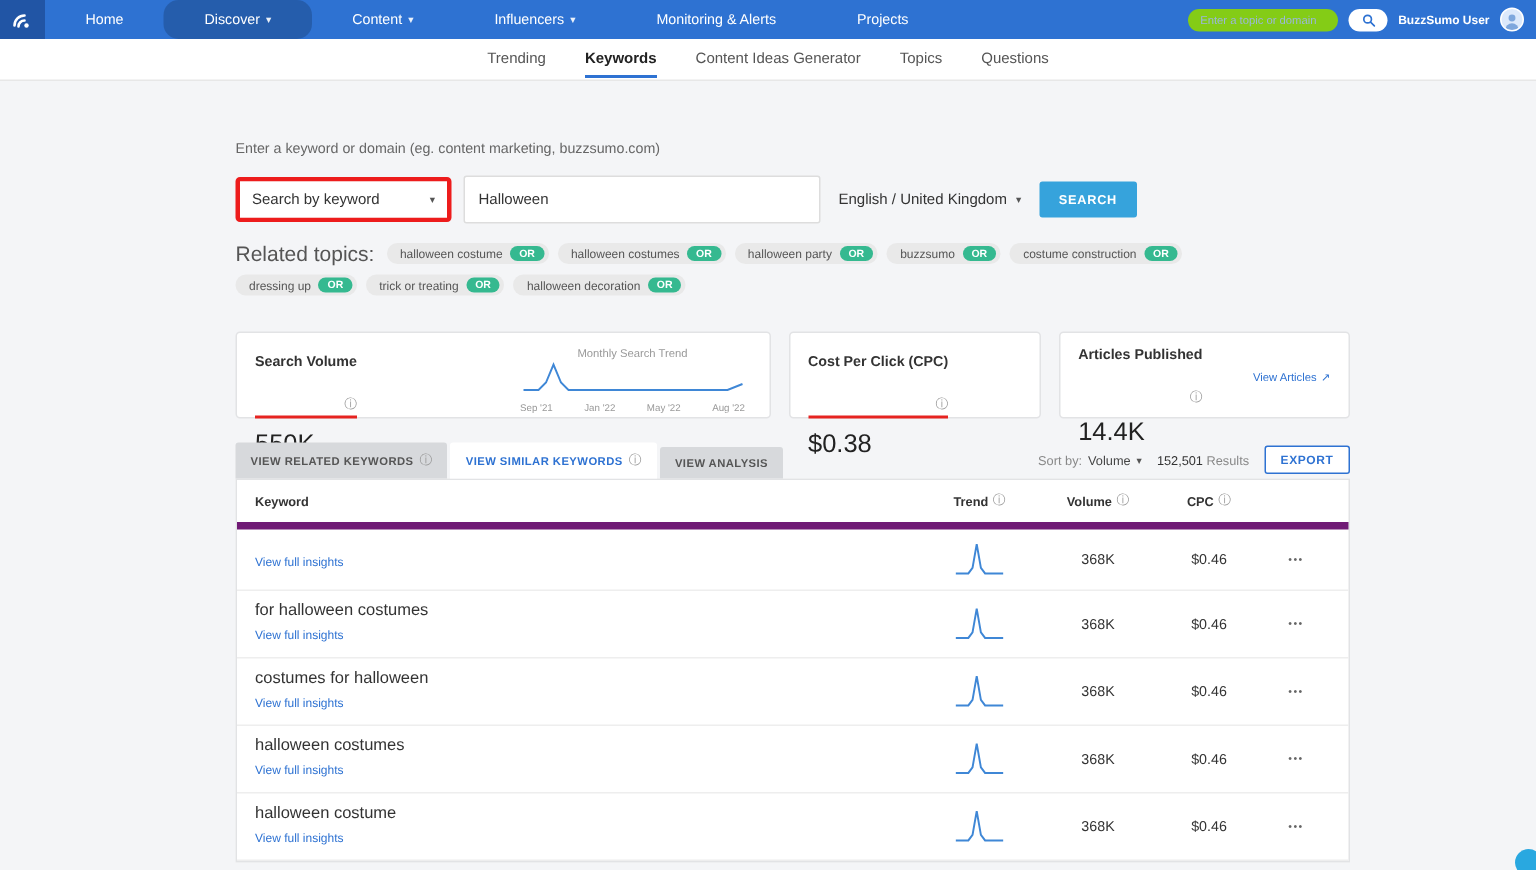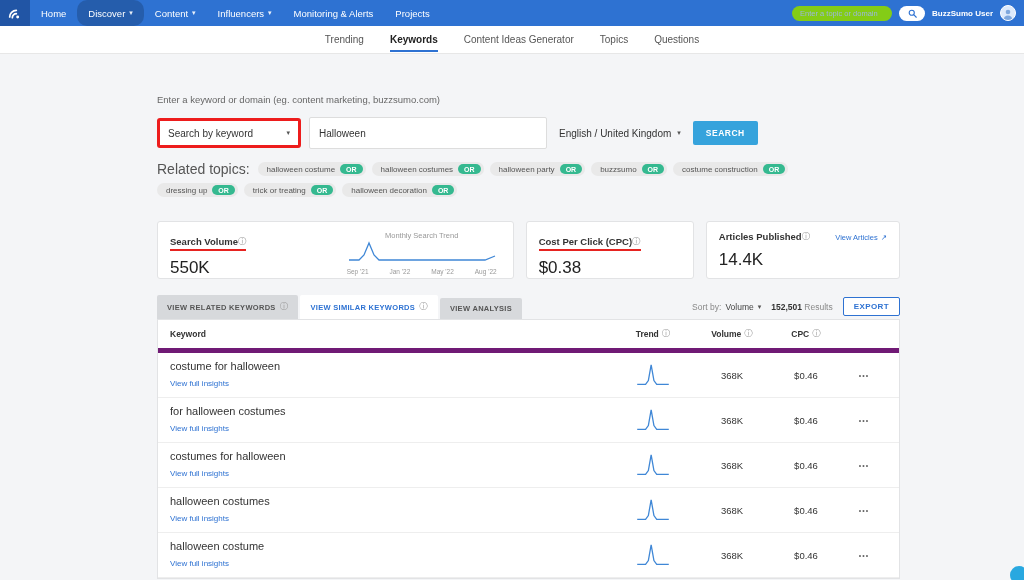--- a/index.html
+++ b/index.html
@@ -2,21 +2,21 @@
 <html><head>
 <meta charset="utf-8">
 <style>
   * { margin:0; padding:0; box-sizing:border-box; }
   html,body { width:1024px; height:580px; overflow:hidden; }
   body { font-family:"Liberation Sans", sans-serif; background:#f4f5f7; position:relative; }
 
   
   .navbar { height:26px; background:#2e72d2; display:flex; align-items:center; color:#fff; }
   .logo-block { width:30px; height:26px; background:#2155a5; display:flex; align-items:center; justify-content:center; flex:0 0 auto; cursor:pointer; }
-  .nav-item { font-size:9.5px; padding:0 11px; height:26px; display:flex; align-items:center; gap:4px; color:#fff; cursor:pointer; white-space:nowrap; }
+  .nav-item { font-size:9.5px; padding:0 27px; height:26px; display:flex; align-items:center; gap:4px; color:#fff; cursor:pointer; white-space:nowrap; }
   .nav-item.active { background:rgba(0,0,0,0.18);border-radius:10px; }
   .nav-caret { font-size:7px; opacity:.9; }
   .nav-right { margin-left:auto; display:flex; align-items:center; gap:7px; padding-right:8px; }
   .nav-search-input { width:100px; height:15px; border:none; border-radius:8px; font-size:7.5px; padding:0 8px; outline:none; background:#84cc16; color:#333; }
   .nav-search-input::placeholder { color:#9bb6de; }
   .nav-search-btn { width:26px; height:15px; border-radius:8px; background:#fff; border:none; display:flex; align-items:center; justify-content:center; cursor:pointer; }
   .nav-user { font-size:8px; font-weight:bold; color:#fff; cursor:pointer; }
   .avatar { width:16px; height:16px; border-radius:50%; background:#dce9fb; border:1px solid #fff; display:flex; align-items:flex-end; justify-content:center; overflow:hidden; cursor:pointer; }
 
   
@@ -39,42 +39,42 @@
   .search-btn { height:24px; background:#36a3dc; color:#fff; border:none; border-radius:2px; font-size:8.5px; font-weight:bold; letter-spacing:.5px; padding:0 13px; cursor:pointer; }
 
   .related-row { margin-top:12px; display:flex; flex-wrap:wrap; align-items:center; gap:6px; width:700px; }
   .related-label { font-size:14px; color:#555; margin-right:2px; }
   .chip { background:#e9e9e9; border-radius:10px; padding:2px 3px 2px 9px; font-size:8px; color:#555; display:inline-flex; align-items:center; gap:5px; cursor:pointer; }
   .chip-badge { background:#35b990; color:#fff; font-size:7px; font-weight:bold; padding:1.5px 6px; border-radius:8px; }
 
   
   .cards { margin-top:24px; display:flex; gap:12px; }
   .card { background:#fff; border:1px solid #e2e3e5; border-radius:3px; padding:9px 12px; height:58px; }
-  .card-label { font-size:9.5px; font-weight:bold; color:#333; display:inline-flex; align-items:flex-start; gap:0; }
+  .card-label { font-size:9.5px; font-weight:bold; color:#333; display:inline-flex; align-items:flex-end; gap:17px;flex-direction:column; }
   .red-underline { border-bottom:2px solid #e62320; padding-bottom:1px; }
   .card-value { font-size:17px; color:#222; margin-top:7px; }
   .info-i { font-size:8.5px; color:#999; font-weight:normal; cursor:pointer; }
   .card-volume { width:368px; display:flex; justify-content:space-between; }
   .trend-block { width:158px; text-align:center; }
   .trend-title { font-size:7.5px; color:#999; }
   .trend-axis { display:flex; justify-content:space-between; font-size:6.5px; color:#999; padding:0 4px; }
   .card-cpc { width:173px; }
   .card-articles { width:200px; }
   .card-label-row { display:flex; justify-content:space-between; align-items:center; }
   .view-articles { font-size:7.5px; color:#2e72d2; cursor:pointer; white-space:nowrap; display:inline-flex; gap:3px; align-items:center; }
 
   
   .tabs-row { margin-top:16px; display:flex; align-items:flex-end; width:743px; }
   .kw-tab { background:#d7d9dc; color:#555; font-size:7.5px; font-weight:bold; letter-spacing:.3px; padding:6px 10px; margin-right:2px; border-radius:2px 2px 0 0; cursor:pointer; display:inline-flex; gap:4px; align-items:center; }
   .kw-tab.active { background:#fff; color:#2e72d2; }
   .toolbar { margin-left:auto; display:flex; align-items:center; gap:10px; padding-bottom:3px; }
   .sort-wrap { font-size:8.5px; color:#888; display:inline-flex; gap:4px; align-items:center; cursor:pointer; }
   .sort-value { color:#444; }
   .results-wrap { font-size:8.5px; color:#888; }
-  .results-count { color:#333; font-weight:bold;text-align:center; }
+  .results-count { color:#333; font-weight:normal;text-align:center; }
   .export-btn { background:#fff; border:1px solid #2e72d2; color:#2e72d2; font-size:8px; font-weight:bold; padding:4px 10px; border-radius:2px; cursor:pointer; letter-spacing:.4px; }
 
   
   .table { width:743px; background:#fff; border:1px solid #e2e3e5; }
   .thead, .trow { display:grid; grid-template-columns: 1fr 80px 78px 70px 46px; align-items:center; }
   .thead { border-bottom:5px solid #701a75; padding:8px 12px; font-size:8.5px; font-weight:bold; color:#333; }
   .th-center { text-align:center; display:flex; justify-content:center; gap:3px; align-items:center; }
   .th-kw { text-align:left; }
   .trow { border-bottom:1px solid #eee; padding:7px 12px; min-height:41px; }
   .kw { font-size:11px; color:#333; }
@@ -284,21 +284,20 @@
       </div>
       <div class="th-center">
         <span>CPC</span>
         <span class="info-i">ⓘ</span>
       </div>
       <div></div>
     </div>
 
     <div class="trow">
       <div>
-        <div class="kw">costume for halloween</div>
         <a class="insights">View full insights</a>
       </div>
       <div class="cell-trend">
         <svg width="34" height="26" viewBox="0 0 36 28">
             <polyline points="1,24 10,24 13,20 16,3 19,20 22,24 35,24" fill="none" stroke="#3f87d6" stroke-width="1.4"></polyline>
           </svg>
       </div>
       <div class="cell-num">368K</div>
       <div class="cell-num">$0.46</div>
       <div class="cell-menu">•••</div>

